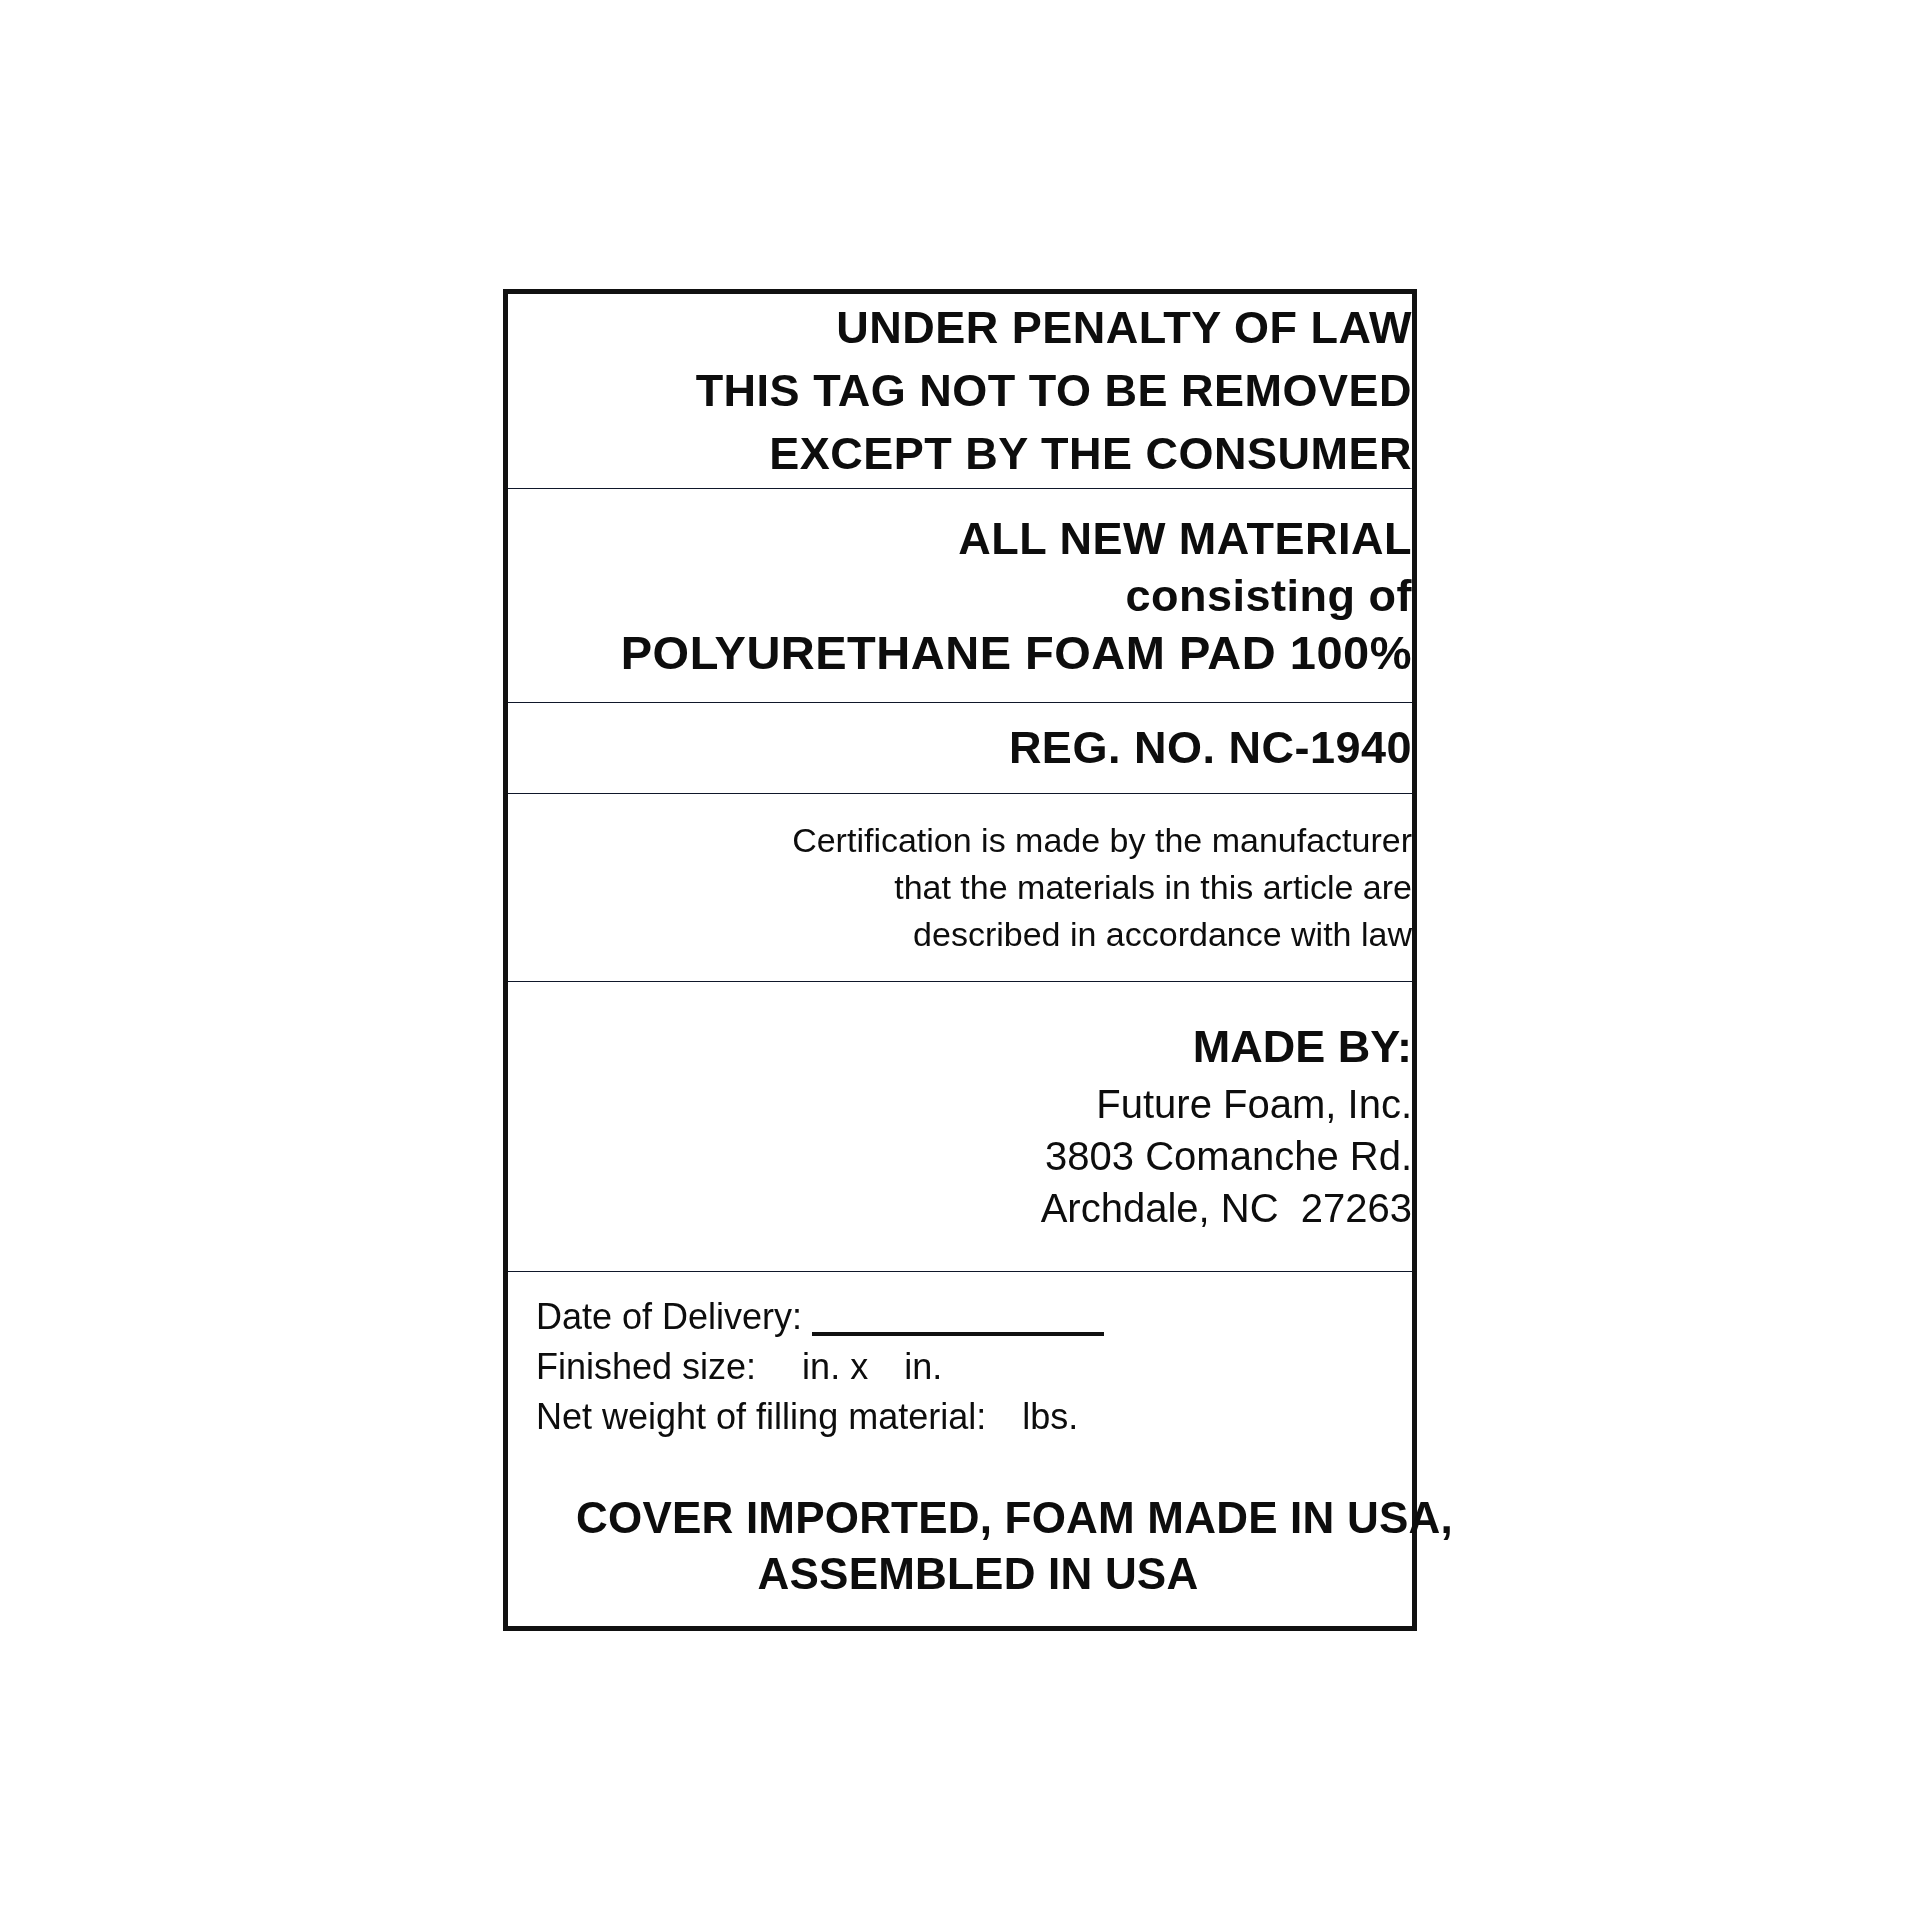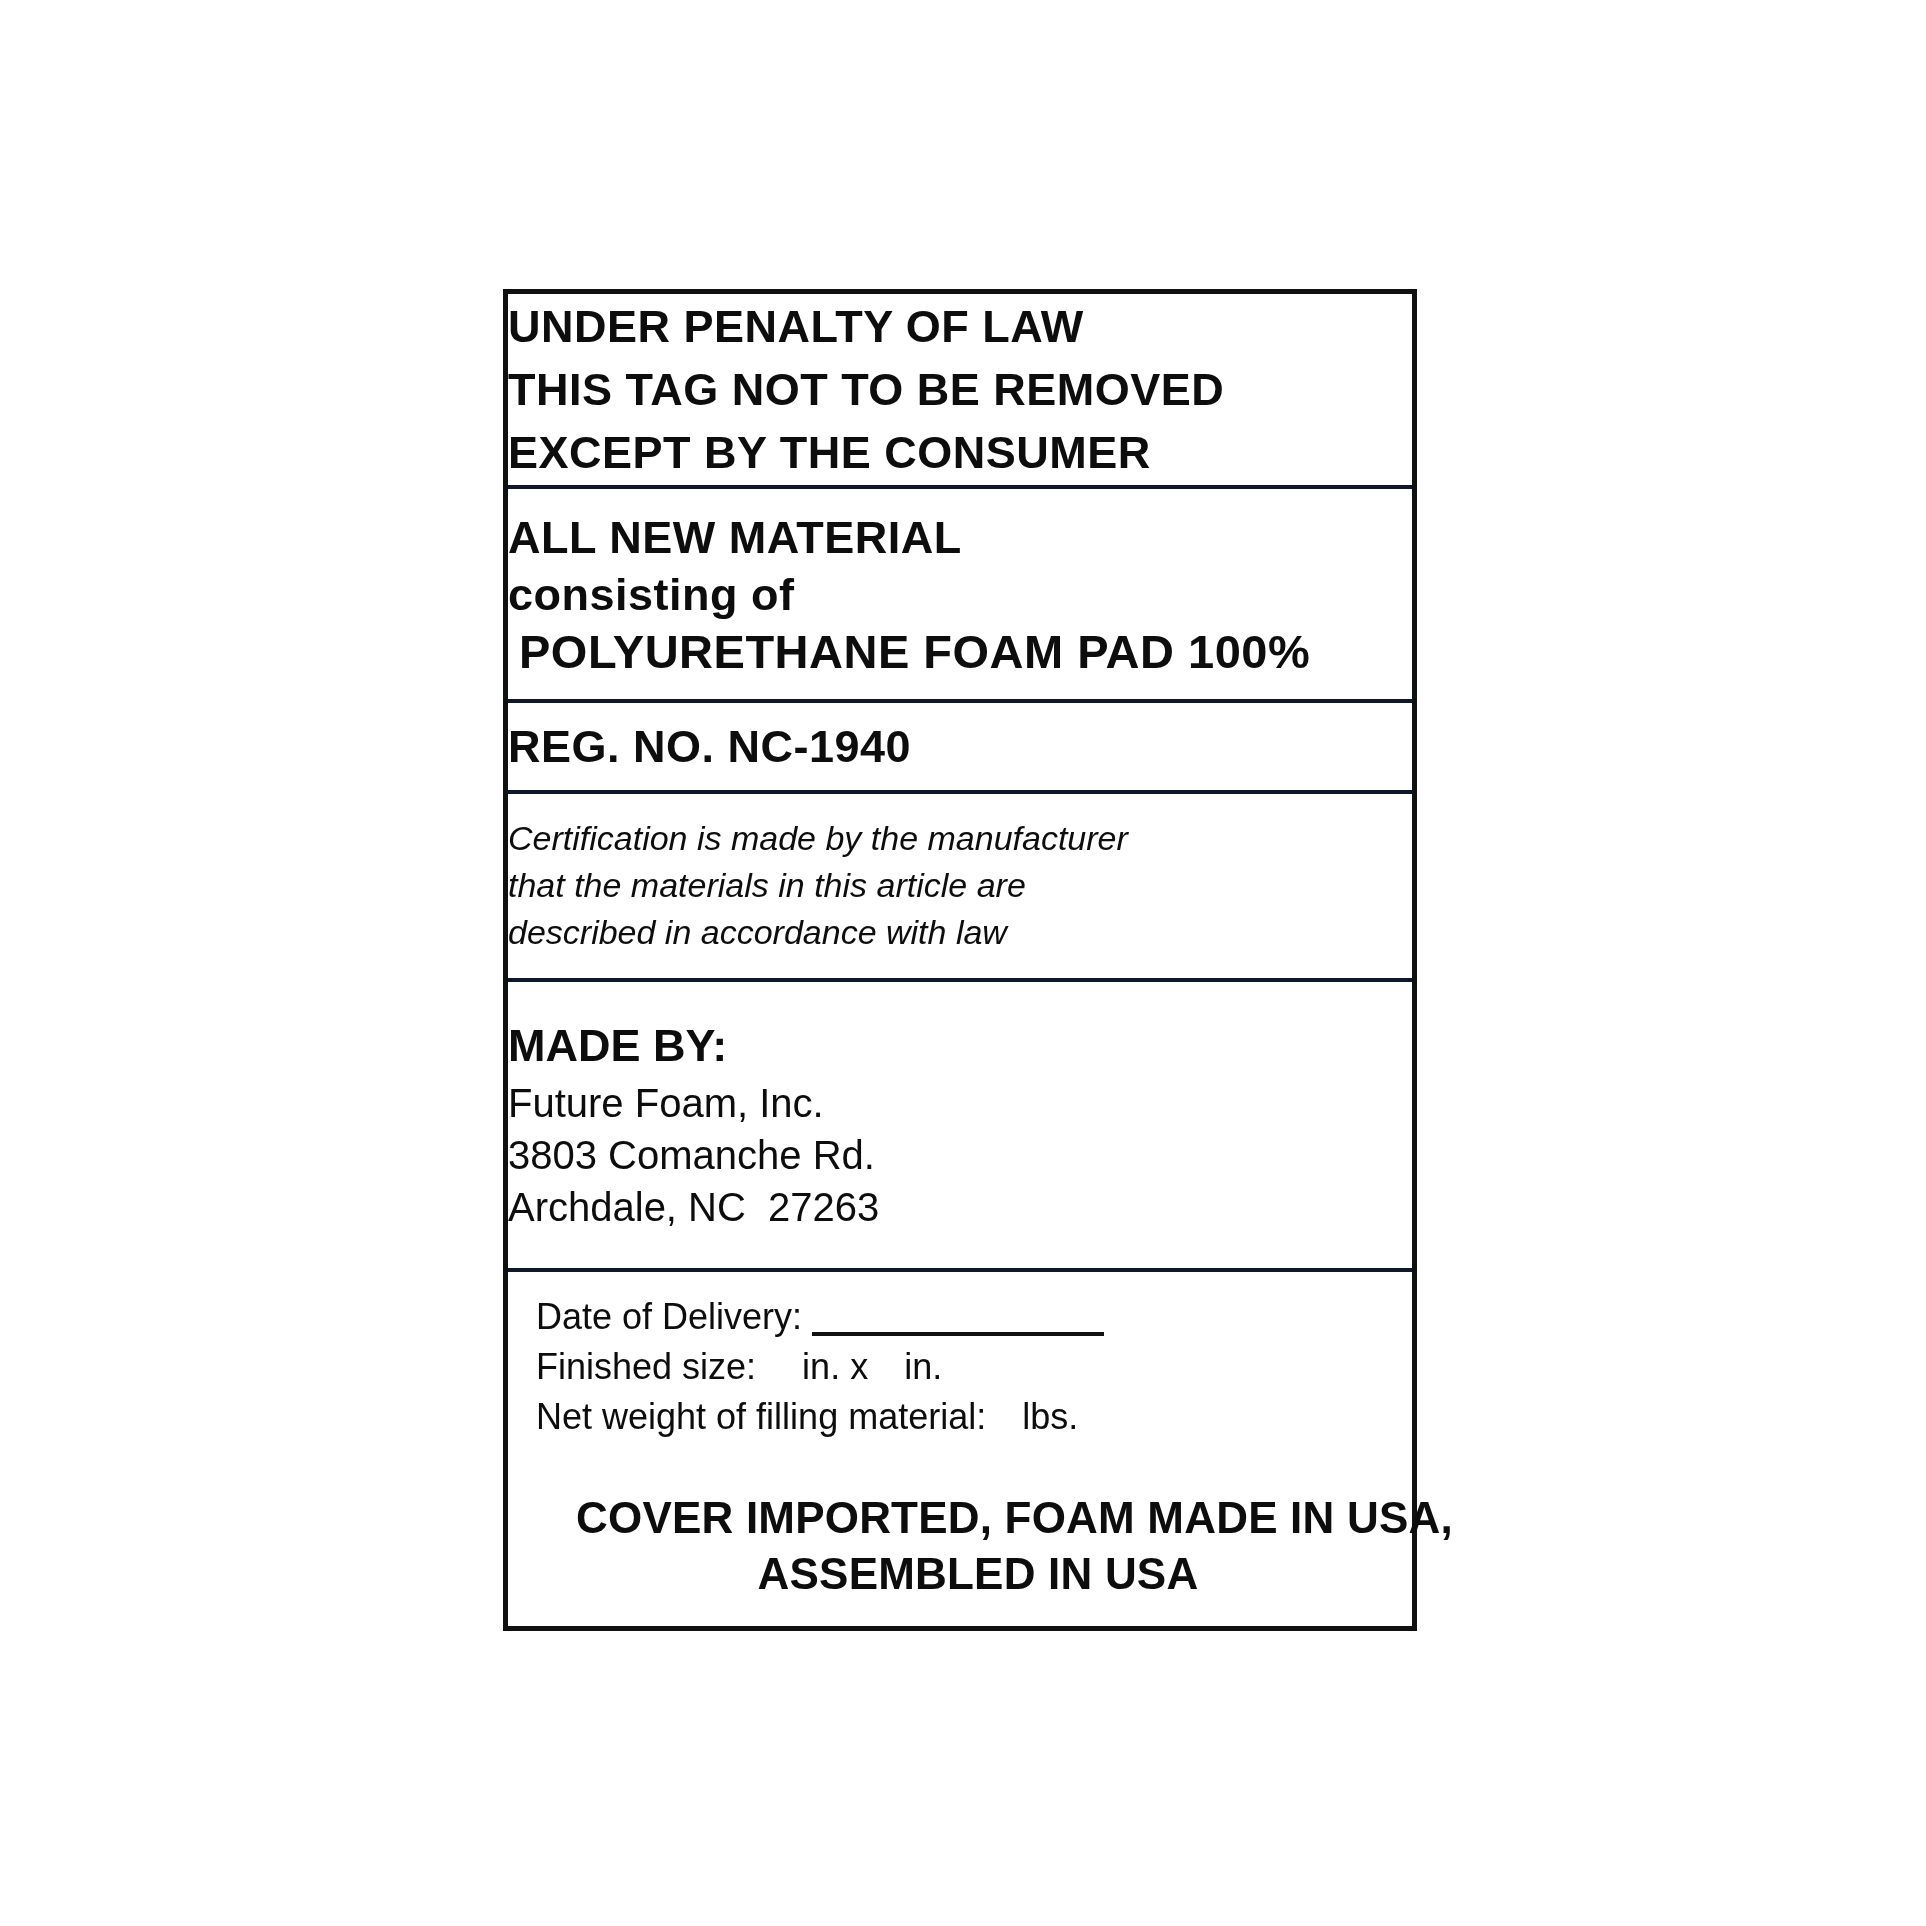--- a/index.html
+++ b/index.html
@@ -25,32 +25,32 @@
     width: 914px;
     height: 1342px;
     box-sizing: border-box;
     border: 5px solid #111111;
     background: #ffffff;
     display: flex;
     flex-direction: column;
   }
   .sec {
     box-sizing: border-box;
-    border-bottom: 4px solid #0f172a;
+    border-bottom: 1px solid #0f172a;
     display: flex;
     flex-direction: column;
-    align-items: flex-start;
+    align-items: flex-end;
     justify-content: center;
     text-align: center;
     width: 100%;
   }
   .sec-penalty   { height: 198px; }
   .sec-material  { height: 218px; }
   .sec-reg       { height: 92px; }
-  .sec-cert      { height: 191px; font-style: italic; }
+  .sec-cert      { height: 191px; }
   .sec-madeby    { height: 295px; }
   .sec-fill      {
     height: 359px;
     border-bottom: none;
     align-items: stretch;
     text-align: left;
     justify-content: space-between;
     padding: 20px 32px 24px 28px;
   }
   .bold-line {

